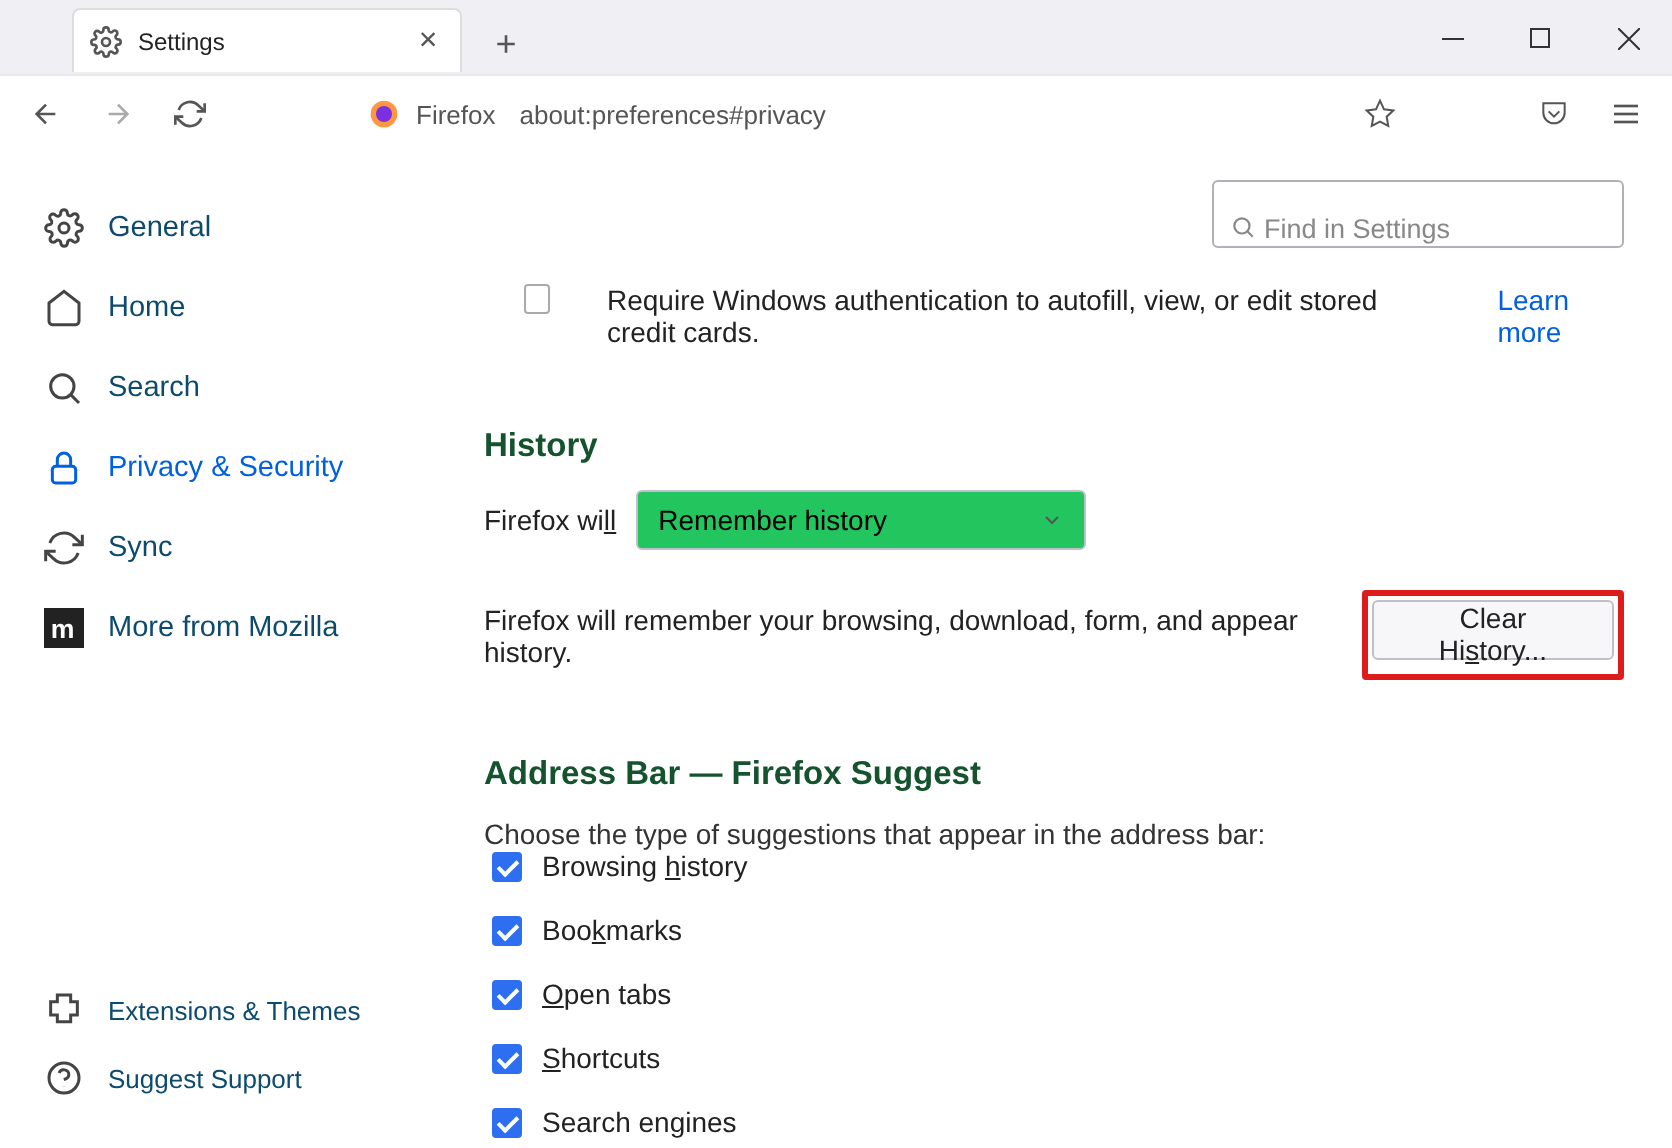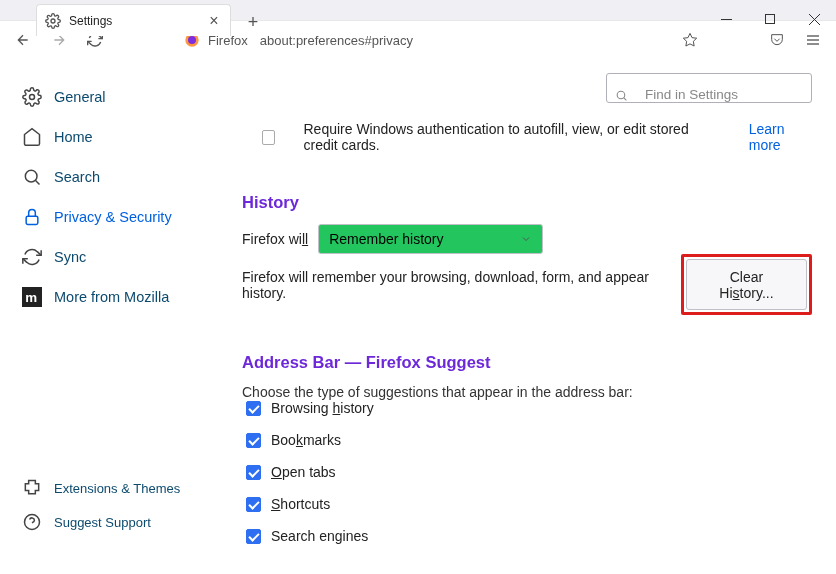--- a/index.html
+++ b/index.html
@@ -1,17 +1,17 @@
 <!DOCTYPE html>
 <html><head>
   <meta charset="utf-8">
   <style>
     * { margin: 0; padding: 0; box-sizing: border-box; font-family: "Segoe UI", Arial, sans-serif; }
     body { width: 836px; height: 574px; background: #fff; overflow: hidden; position: relative; }
-    .titlebar { height: 21px; display: flex; align-items: flex-start; border-bottom: 1px solid #e8e8e8; background: #f0f0f4; }
+    .titlebar { height: 38px; display: flex; align-items: flex-start; border-bottom: 1px solid #e8e8e8; background: #f0f0f4; }
     .tab { background: #fff; height: 32px; margin: 4px 0 0 36px; display: flex; align-items: center; padding: 0 8px; border-radius: 4px 4px 0 0; width: 195px; border: 1px solid #ddd; border-bottom: none; position: relative; }
     .tab .icon { width: 16px; height: 16px; margin-right: 8px; }
     .tab-title { font-size: 12px; color: #222; flex: 1; }
     .tab-close { width: 16px; height: 16px; display: flex; align-items: center; justify-content: center; font-size: 16px; color: #555; cursor: pointer; }
     .newtab { width: 28px; height: 28px; display: flex; align-items: center; justify-content: center; margin: 8px 0 0 8px; color: #555; font-size: 18px; cursor: pointer; }
     .win-controls { margin-left: auto; display: flex; }
     .win-btn { width: 44px; height: 38px; display: flex; align-items: center; justify-content: center; color: #333; cursor: pointer; }
     .toolbar { height: 38px; display: flex; align-items: center; padding: 14px 8px; gap: 6px; }
     .tbtn { width: 30px; height: 30px; display: flex; align-items: center; justify-content: center; color: #555; cursor: pointer; border-radius: 4px; }
     .addressbar { flex: 1; height: 30px; display: flex; align-items: center; padding: 0 8px; gap: 8px; margin: 0 50px 0 60px; }
@@ -23,33 +23,33 @@
     .sidebar-item { display: flex; align-items: center; height: 40px; padding: 0 8px; border-radius: 4px; cursor: pointer; gap: 12px; }
     .sidebar-item.active { color: #0060df; }
     .sidebar-item .lbl { font-size: 14.5px; color: #0c4a6e; }
     .sidebar-item.active .lbl { color: #0060df; }
     .sidebar-item svg { width: 20px; height: 20px; }
     .sidebar-spacer { flex: 1; }
     .sidebar-bottom .sidebar-item { height: 34px; }
     .sidebar-bottom .lbl { font-size: 13px; }
     .main { flex: 1; padding: 14px 24px 0 4px; overflow: hidden; }
     .search-row { display: flex; justify-content: flex-end; margin-bottom: 18px; }
-    .search-box { width: 206px; height: 30px; border: 1px solid #b0b0b8; border-radius: 3px; display: flex; align-items: flex-end; padding: 0 8px; gap: 17px; color: #888; font-size: 13.5px; }
-    .row1 { display: flex; align-items: center; gap: 28px; padding-left: 20px; margin-bottom: 40px; }
+    .search-box { width: 206px; height: 30px; border: 1px solid #b0b0b8; border-radius: 3px; display: flex; align-items: flex-start; padding: 16px 8px; gap: 4px; color: #888; font-size: 13.5px; }
+    .row1 { display: flex; gap: 28px; padding-left: 20px; margin-bottom: 40px; }
     .cb { width: 15px; height: 15px; border: 1px solid #aaa; border-radius: 2px; background: #fff; }
     .cb.checked { background: #2e6ff2; border-color: #2e6ff2; position: relative; }
     .cb.checked::after { content: ""; position: absolute; left: 4px; top: 1px; width: 4px; height: 8px; border: solid #fff; border-width: 0 2px 2px 0; transform: rotate(45deg); }
     .txt { font-size: 14px; color: #222; }
     .link { color: #0060df; font-size: 14px; }
-    .h2 { font-size: 16.5px; font-weight: 600; color: #6d28d9; margin-bottom: 12px; }
-    .history-select-row { display: flex; align-items: center; gap: 10px; }
+    .h2 { font-size: 16.5px; font-weight: 600; color: #14532d; margin-bottom: 12px; }
+    .history-select-row { display: flex; align-items: center; gap: 10px; margin-bottom: 20px; }
     .lbl2 { font-size: 14px; color: #222; }
     .select { width: 225px; height: 30px; border: 1px solid #c0c0c8; background: #22c55e; border-radius: 3px; display: flex; align-items: center; padding: 0 10px; font-size: 14px; justify-content: space-between; cursor: pointer; }
     .clear-row { display: flex; align-items: center; justify-content: space-between; margin-bottom: 38px; }
-    .clear-btn { height: 51px; padding: 0 16px; border: 1px solid #c0c0c8; background: #f7f7f9; font-size: 14px; color: #222; cursor: pointer; border-radius: 3px; }
+    .clear-btn { height: 30px; padding: 0 16px; border: 1px solid #c0c0c8; background: #f7f7f9; font-size: 14px; color: #222; cursor: pointer; border-radius: 3px; }
     .highlight { border: 3px solid #dd1c1c; padding: 2px; border-radius: 2px; }
     .subtxt { font-size: 14px; color: #333; }
     .cb-row { display: flex; align-items: center; gap: 10px; padding-left: 4px; margin-bottom: 16px; text-align: center; }
     .underline { text-decoration: underline; }
   </style>
 </head>
 <body>
 
 <div class="titlebar">
   <div class="tab">

